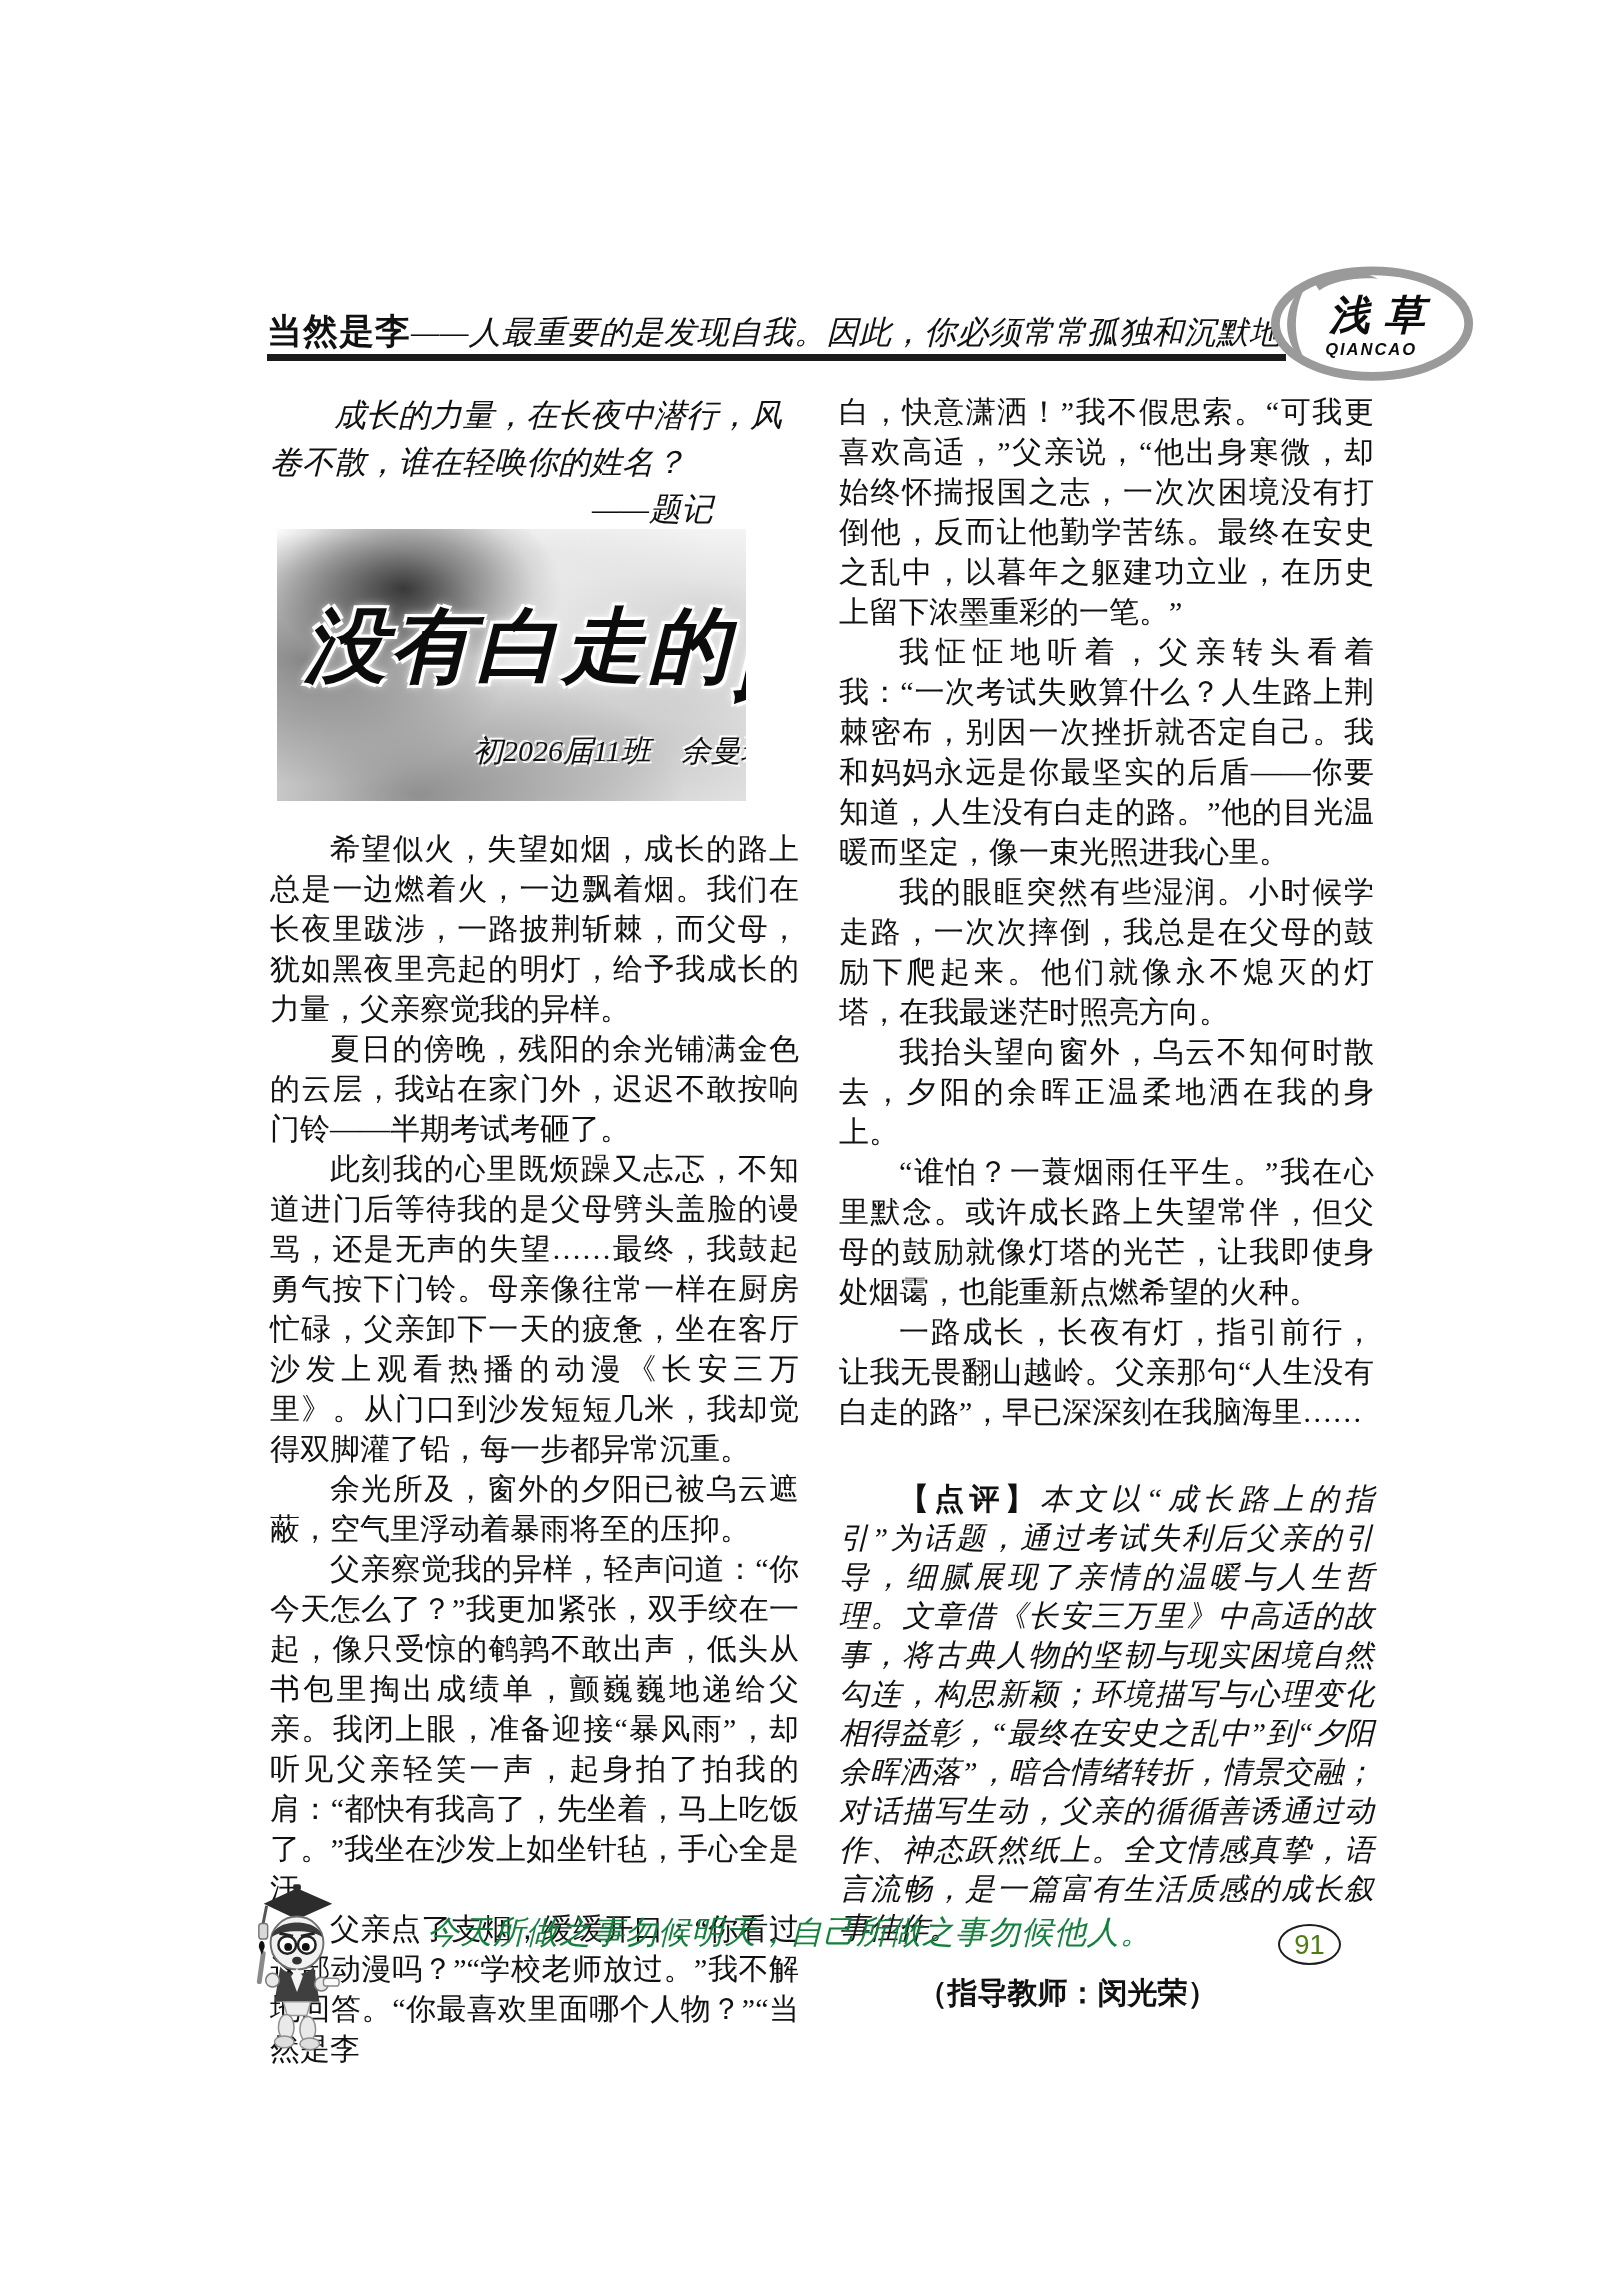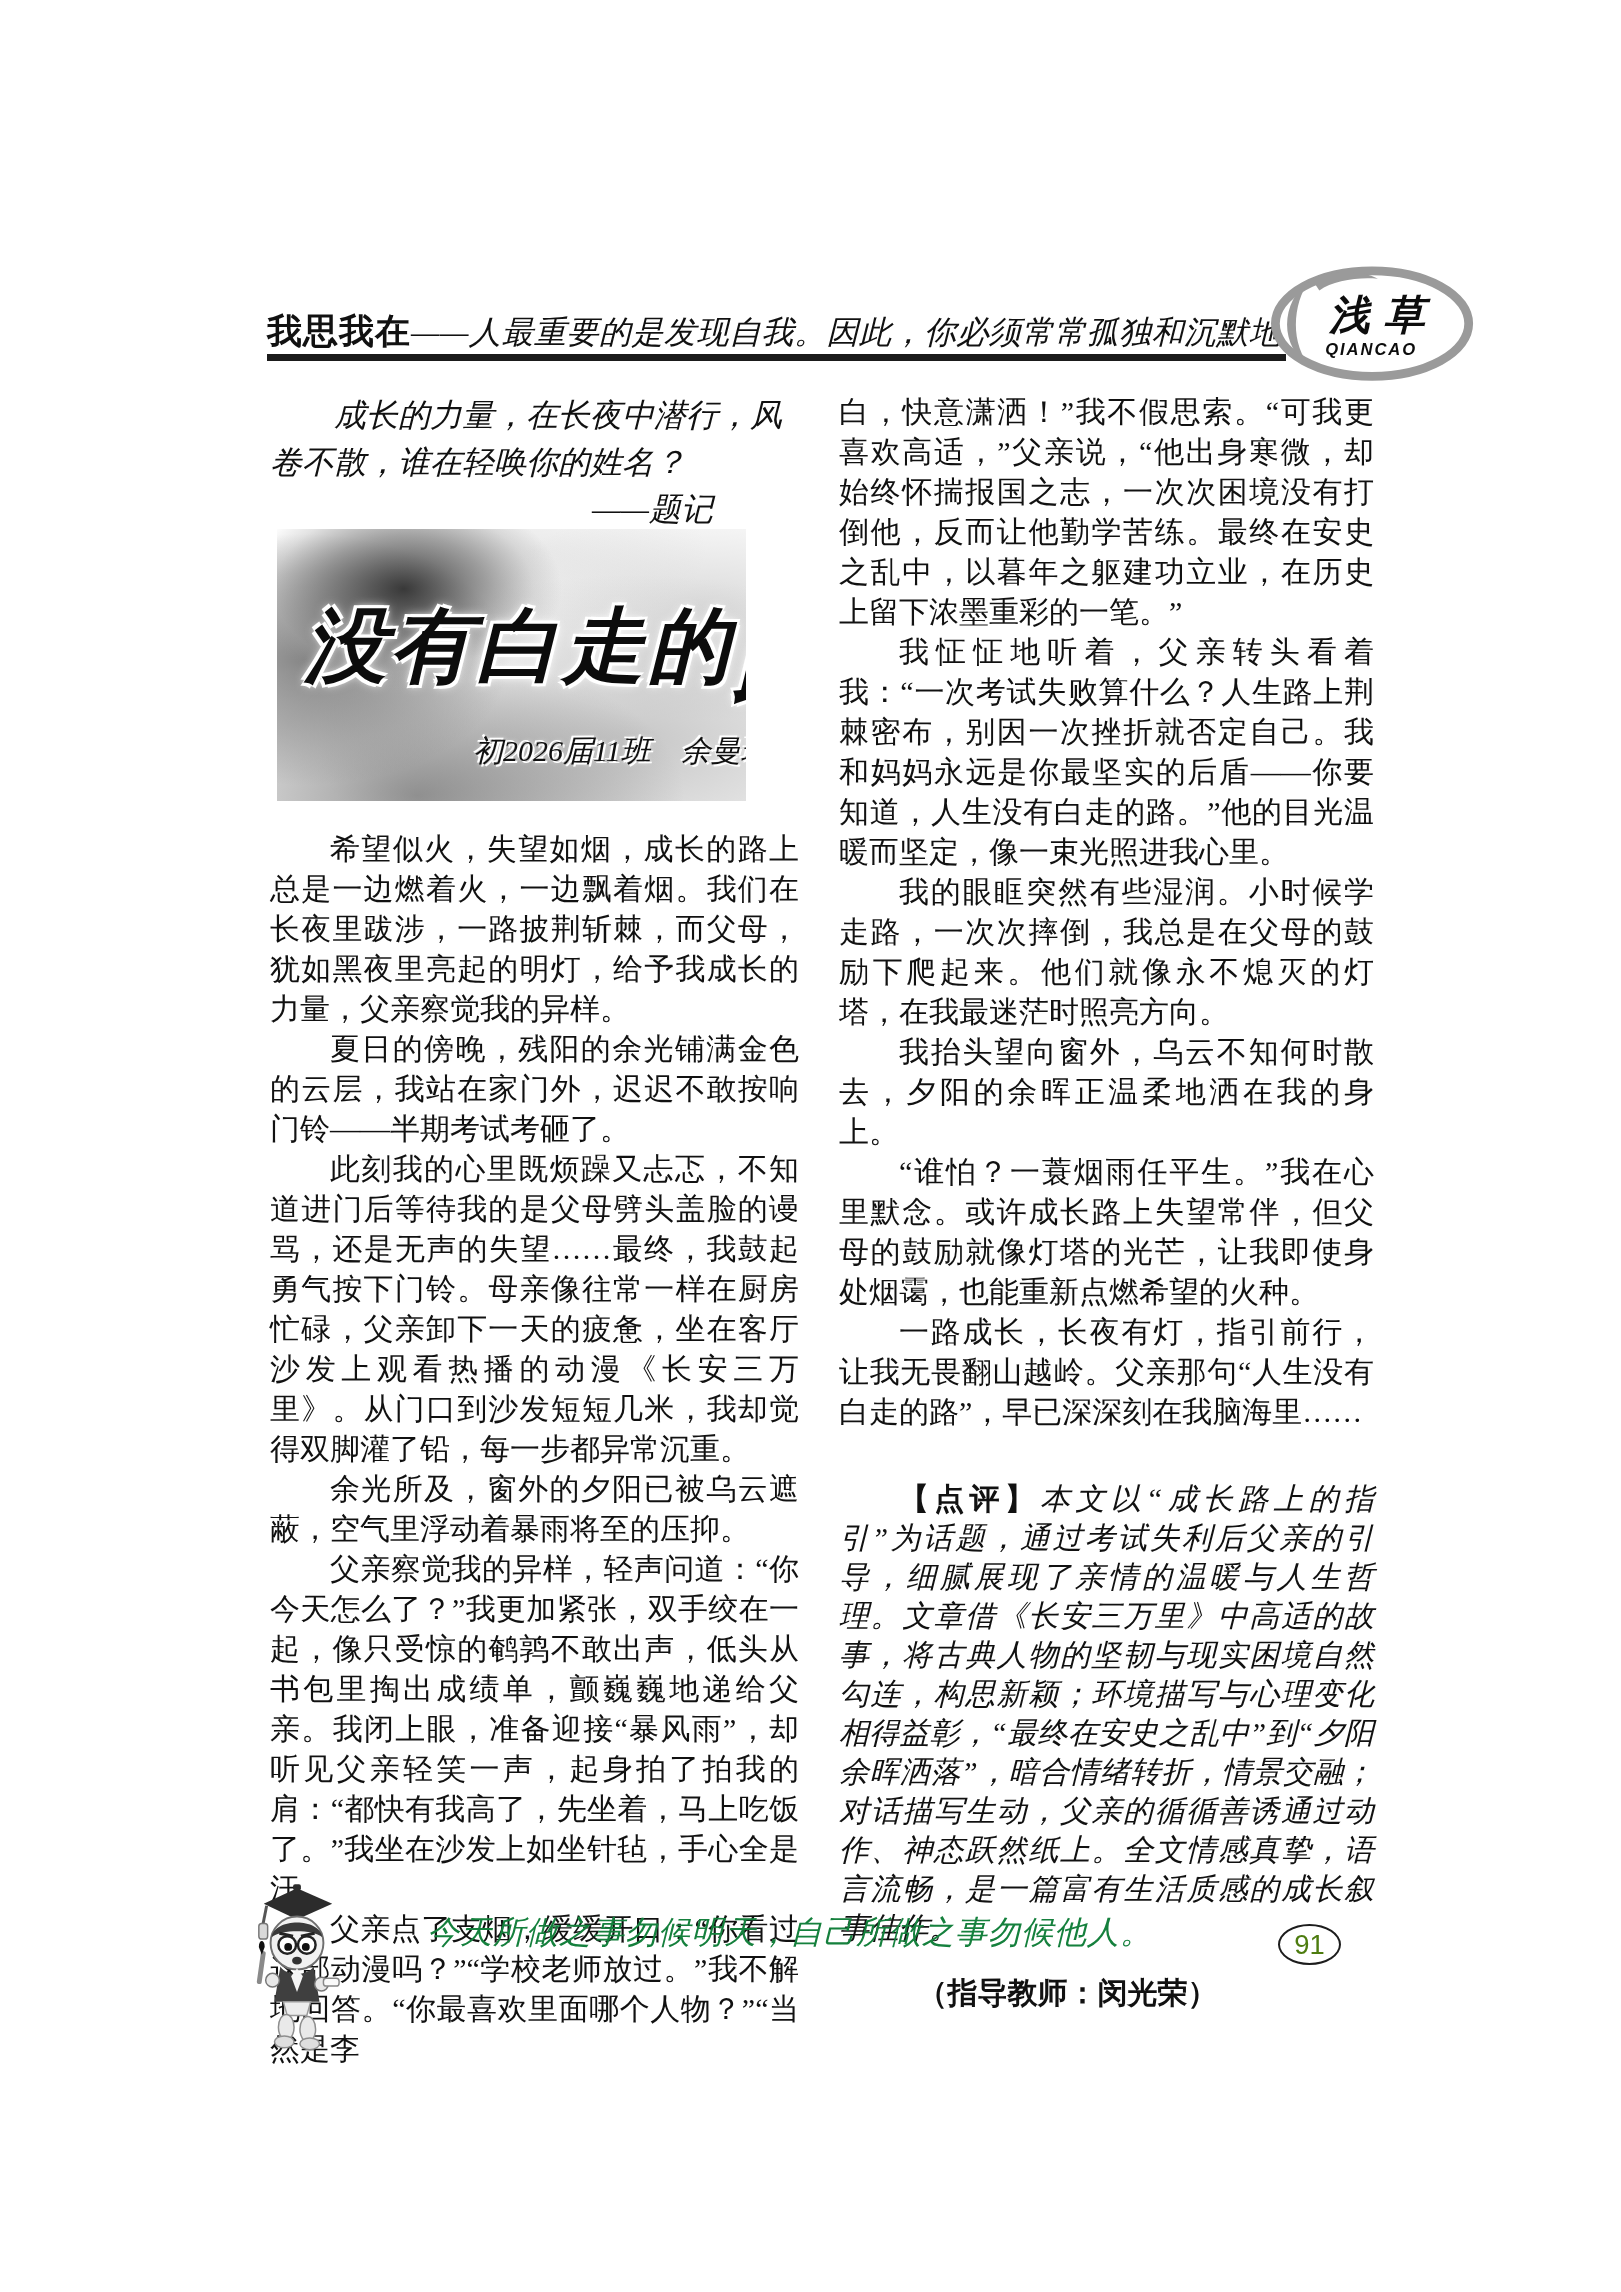--- a/index.html
+++ b/index.html
@@ -47,21 +47,21 @@
       color:#15803d;white-space:nowrap;}
   .page-badge{position:absolute;left:1278px;top:1924px;width:59px;height:37px;border:2.9px solid #1d1d1d;border-radius:50%;
       text-align:center;line-height:37px;font-size:27.4px;font-family:"Liberation Sans","DejaVu Sans",sans-serif;color:#4d7c0f;}
 </style>
 </head>
 <body>
 
 <div class="page">
 
   <div class="header-text">
-    <span class="section-title">我思我在</span><span class="header-motto">——人最重要的是发现自我。因此，你必须常常孤独和沉默地思索。</span>
+    <span class="section-title">当然是李</span><span class="header-motto">——人最重要的是发现自我。因此，你必须常常孤独和沉默地思索。</span>
   </div>
   <div class="header-rule"></div>
 
   <div class="logo">
     <svg width="212" height="123" viewBox="0 0 216 126">
       <ellipse cx="106" cy="60" rx="99" ry="54" fill="#ffffff" stroke="#9a9a9a" stroke-width="9"></ellipse>
       <path d="M42,16 C12,38 10,84 44,106 C22,82 24,40 42,16 Z" fill="#9a9a9a"></path>
       <path d="M44,14 C70,4 96,6 112,14 C92,12 66,16 52,26 Z" fill="#9a9a9a"></path>
       <text x="62" y="66" font-family="Liberation Serif, DejaVu Serif, serif" font-weight="bold" font-style="italic" font-size="42" letter-spacing="14" fill="#0d0d0d">浅草</text>
       <text x="58" y="92" font-family="Liberation Sans, DejaVu Sans, sans-serif" font-weight="bold" font-style="italic" font-size="17" letter-spacing="2" fill="#0d0d0d">QIANCAO</text>

